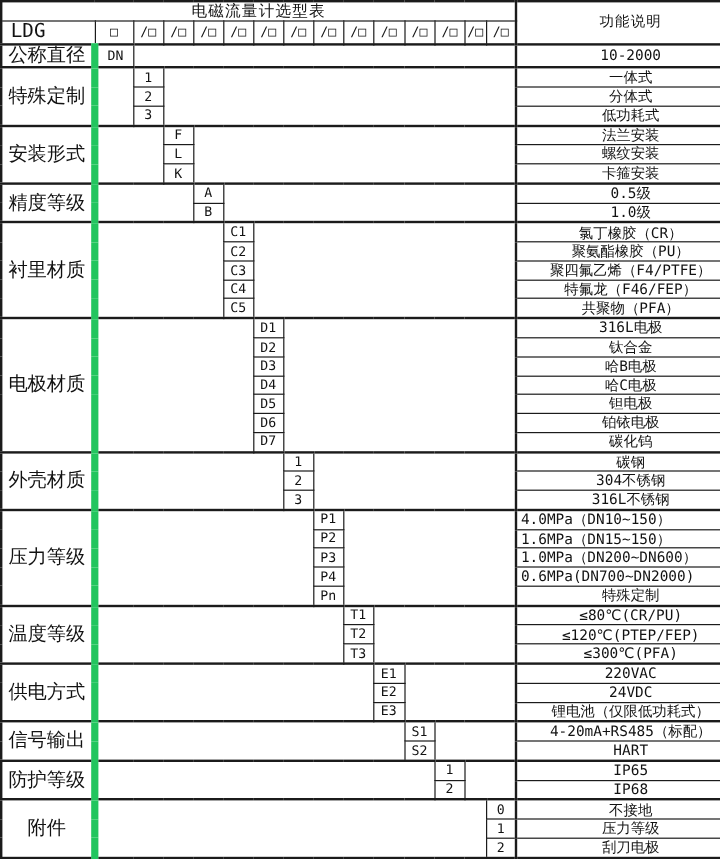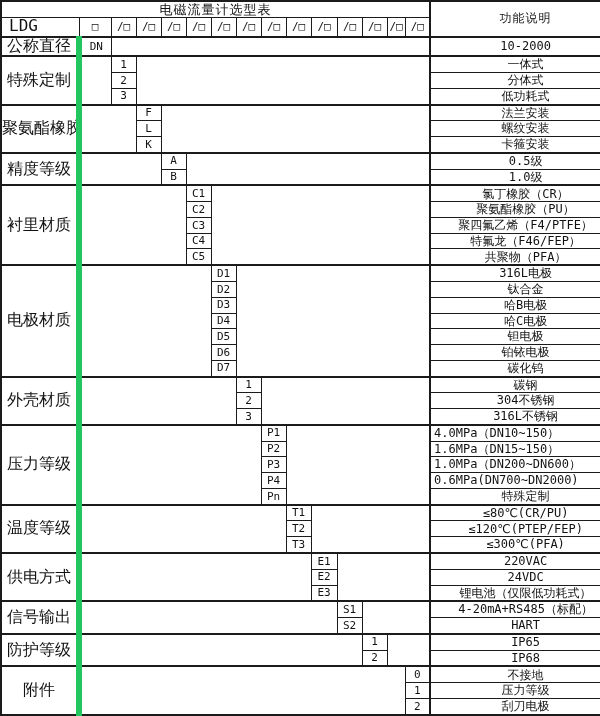--- a/index.html
+++ b/index.html
@@ -86,21 +86,21 @@
 <tr>
   <td class="code">2</td>
   <td class="desc">分体式</td>
 </tr>
 <tr>
   <td class="code">3</td>
   <td class="desc">低功耗式</td>
 </tr>
 
 <tr>
-  <td class="lbl bt" rowspan="3">聚氨酯橡胶</td>
+  <td class="lbl bt" rowspan="3">安装形式</td>
   <td class="gap bt" rowspan="3" colspan="2"></td>
   <td class="code bt">F</td>
   <td class="gap bt" rowspan="3" colspan="11"></td>
   <td class="desc bt">法兰安装</td>
 </tr>
 <tr>
   <td class="code">L</td>
   <td class="desc">螺纹安装</td>
 </tr>
 <tr>

